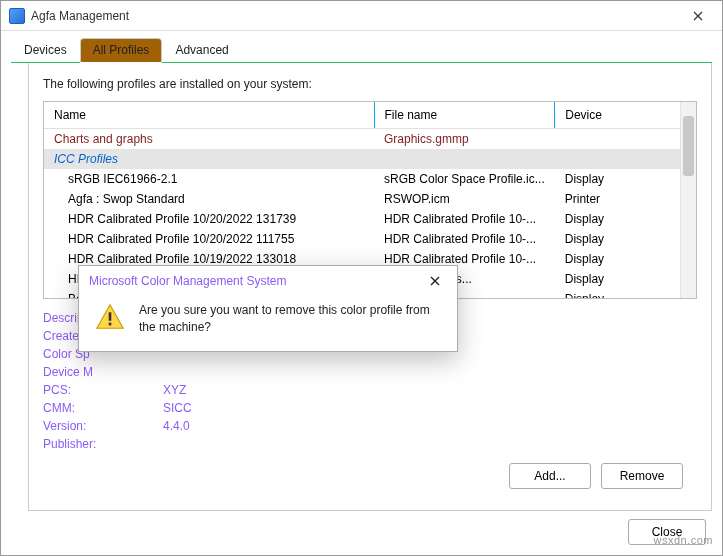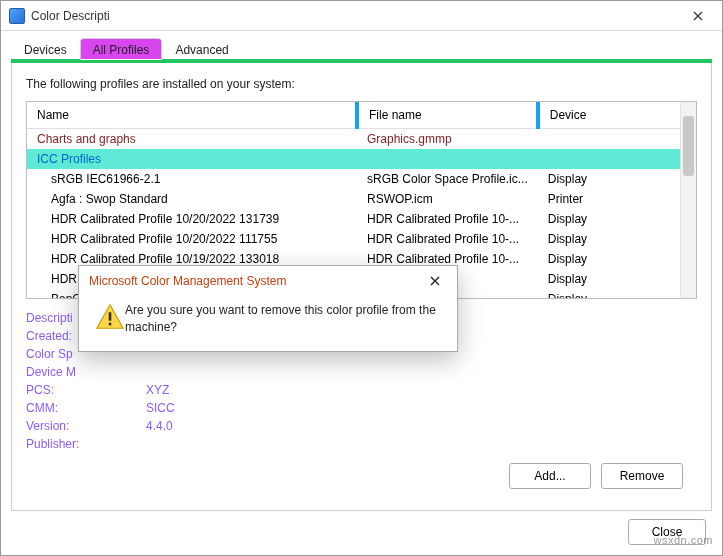--- a/index.html
+++ b/index.html
@@ -3,64 +3,64 @@
 <meta charset="utf-8">
 <style>
 * { box-sizing: border-box; font-family: 'Segoe UI', Tahoma, sans-serif; }
 body { margin:0; background:#f9f9f9; width:723px; height:556px; overflow:hidden; position:relative; }
 .window { width:723px; height:556px; background:#fff; border:1px solid #999; display:flex; flex-direction:column; }
 .titlebar { height:30px; display:flex; align-items:center; padding:0 2px; border-bottom:1px solid #ddd; background:#fff; }
 .titlebar-icon { width:16px; height:16px; margin:0 6px; background:linear-gradient(135deg,#4aa3ff,#2a6fd6); border:1px solid #2a5ca0; border-radius:2px; }
 .titlebar-title { font-size:12px; color:#333; flex:1; }
 .title-close { width:44px; height:28px; display:flex; align-items:center; justify-content:center; color:#555; font-size:14px; }
 .content { flex:1; padding:6px 10px 2px 10px; display:flex; flex-direction:column; }
-.tabs { display:flex; border-bottom:4px solid #22c55e; height:26px; gap:0; }
+.tabs { display:flex; border-bottom:1px solid #22c55e; height:26px; gap:0; }
 .tab { padding:4px 12px 5px 12px; font-size:12px; color:#222; border:1px solid transparent; border-bottom:none; position:relative; top:1px; cursor:pointer; }
-.tab.active { background:#d946ef; border:1px solid #ccc; border-bottom:1px solid #fff; border-radius:4px 4px 0 0; }
-.tab-panel { border:1px solid #ccc; border-top:none; flex:1; padding:10px 14px 12px 14px; display:flex; flex-direction:column; }
+.tab.active { background:#a16207; border:1px solid #ccc; border-bottom:1px solid #fff; border-radius:4px 4px 0 0; }
+.tab-panel { border:1px solid #ccc; border-top:none; flex:1; padding:10px 14px 12px 14px; display:flex; flex-direction:column;margin-left:17px; }
 .intro { font-size:12px; color:#222; margin:4px 0 10px 0; }
 .table-wrap { border:1px solid #bdbdbd; height:198px; position:relative; display:flex; }
 .table-scroll { flex:1; overflow:hidden; }
 table { width:100%; border-collapse:collapse; font-size:12px; }
-th { text-align:left; font-weight:400; padding:6px 10px; border-right:4px solid #0ea5e9; border-bottom:1px solid #e0e0e0; background:#fff; position:sticky; top:0; }
+th { text-align:left; font-weight:400; padding:6px 10px; border-right:1px solid #0ea5e9; border-bottom:1px solid #e0e0e0; background:#fff; position:sticky; top:0; }
 th:last-child { border-right:none; }
 td { padding:3px 10px; white-space:nowrap; overflow:hidden; text-overflow:ellipsis; }
 tr.row td:first-child { padding-left:24px; }
 tr.group td { font-weight:400; color:#7f1d1d; padding-left:10px; }
-tr.group.sel td { background:#5eead4; color:#0066cc; }
+tr.group.sel td { background:#e5e5e5; color:#0066cc;font-style:italic; }
 .col-name { width:330px; }
 .col-file { width:170px; }
 .col-class { width:auto; }
 .vscrollbar { width:16px; background:#f2f2f2; border-left:1px solid #e2e2e2; position:relative; }
 .vthumb { position:absolute; left:2px; right:2px; top:14px; height:60px; background:#c8c8c8; border-radius:3px; }
 .details { margin-top:10px; font-size:12px; color:#8b5cf6; }
 .details .drow { display:flex; padding:2px 0; }
 .details .dlabel { width:120px; }
 .button-row { display:flex; justify-content:flex-end; gap:10px; padding:10px 14px 6px 0; }
 button.win { min-width:82px; height:26px; padding:0 16px; font-size:12px; background:#fff; border:1px solid #aaa; border-radius:3px; cursor:pointer; }
 .footer { display:flex; justify-content:flex-end; padding:6px 16px 10px 0; gap:0;align-items:center; }
 .footer button.win { min-width:78px; }
 .watermark { position:absolute; right:10px; bottom:10px; font-size:11px; color:#999; letter-spacing:0.5px; }
 .dialog { position:absolute; left:78px; top:265px; width:380px; background:#fff; border:1px solid #aaa; box-shadow:0 8px 24px rgba(0,0,0,.25); }
-.dialog .dlg-title { display:flex; align-items:center; height:30px; padding:0 4px 0 10px; font-size:12px; color:#c2410c; }
+.dialog .dlg-title { display:flex; align-items:center; height:30px; padding:0 4px 0 10px; font-size:12px; color:#8b5cf6; }
 .dialog .dlg-title span { flex:1; }
 .dialog .dlg-close { width:36px; height:26px; display:flex; align-items:center; justify-content:center; color:#222; font-size:14px; cursor:pointer; }
-.dialog .dlg-body { display:flex; padding:6px 16px 14px 16px; font-size:12px; color:#222; }
+.dialog .dlg-body { display:flex; gap:14px; padding:6px 16px 14px 16px; font-size:12px; color:#222; }
 .warn-icon { width:30px; height:30px; flex:none; position:relative; }
 .warn-icon svg { width:30px; height:30px; }
 .dialog .dlg-buttons { display:flex; justify-content:flex-end; gap:10px; padding:6px 14px 14px 14px; }
 .hl { outline:4px solid #e11; outline-offset:-2px; }
 </style>
 </head>
 <body>
 
 <div class="window">
   <div class="titlebar">
     <div class="titlebar-icon"></div>
-    <div class="titlebar-title">Color Descripti</div>
+    <div class="titlebar-title">Agfa Management</div>
     <div class="title-close">
       <svg width="10" height="10" viewBox="0 0 10 10">
           <path d="M1 1 L9 9 M9 1 L1 9" stroke="#333" stroke-width="1.2"></path>
         </svg>
     </div>
   </div>
 
   <div class="content">
     <div class="tabs">
       <div class="tab">Devices</div>

